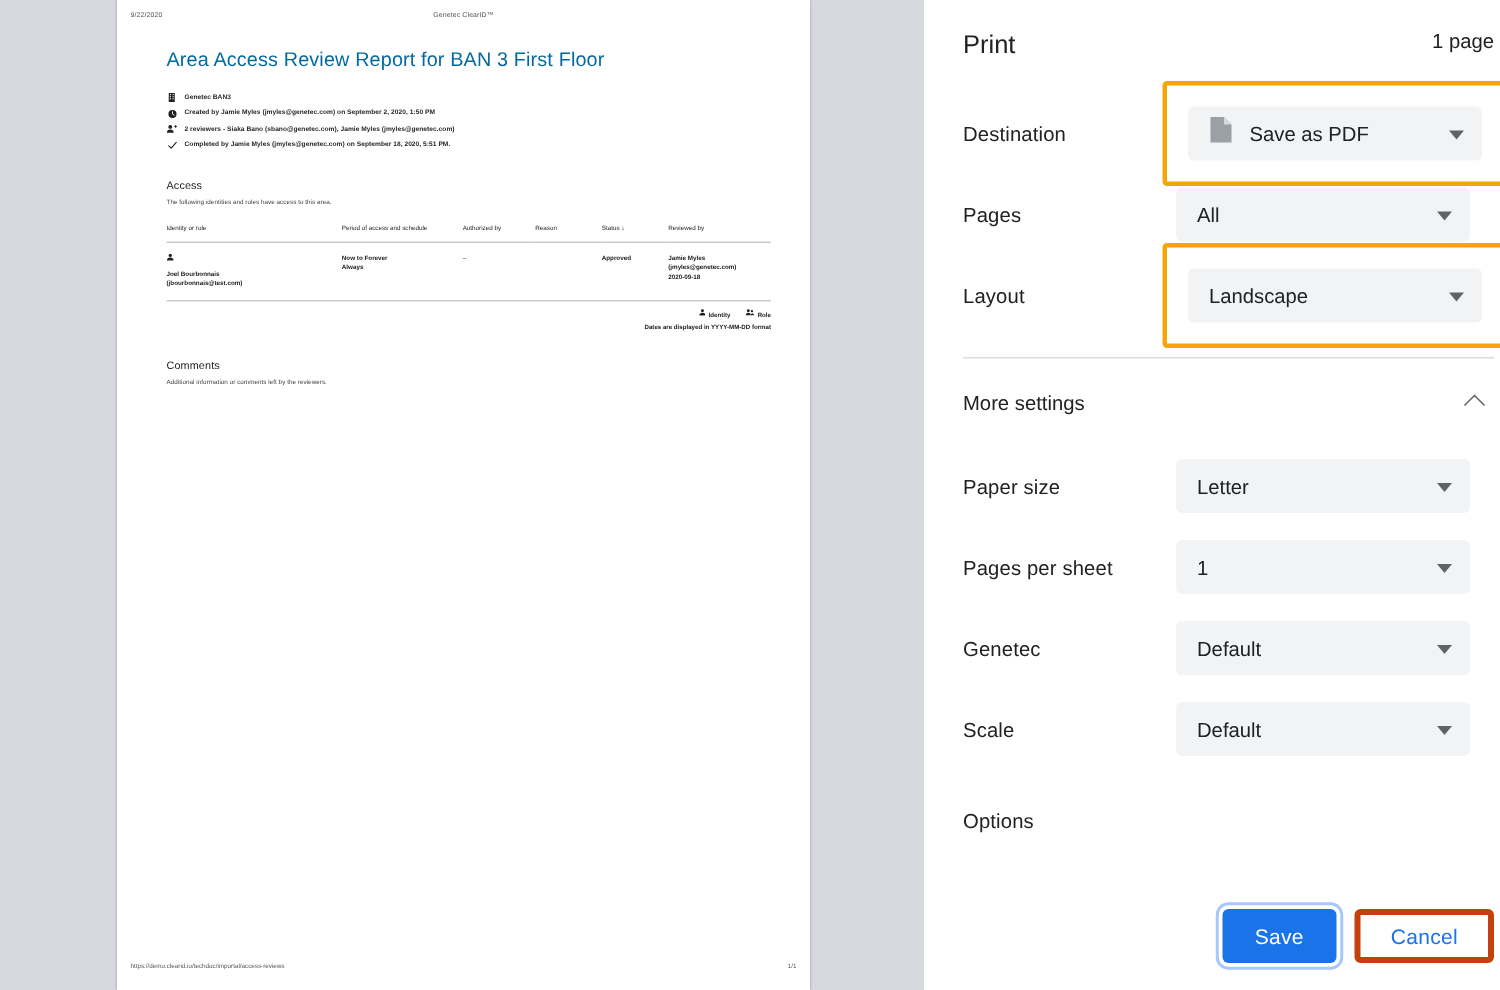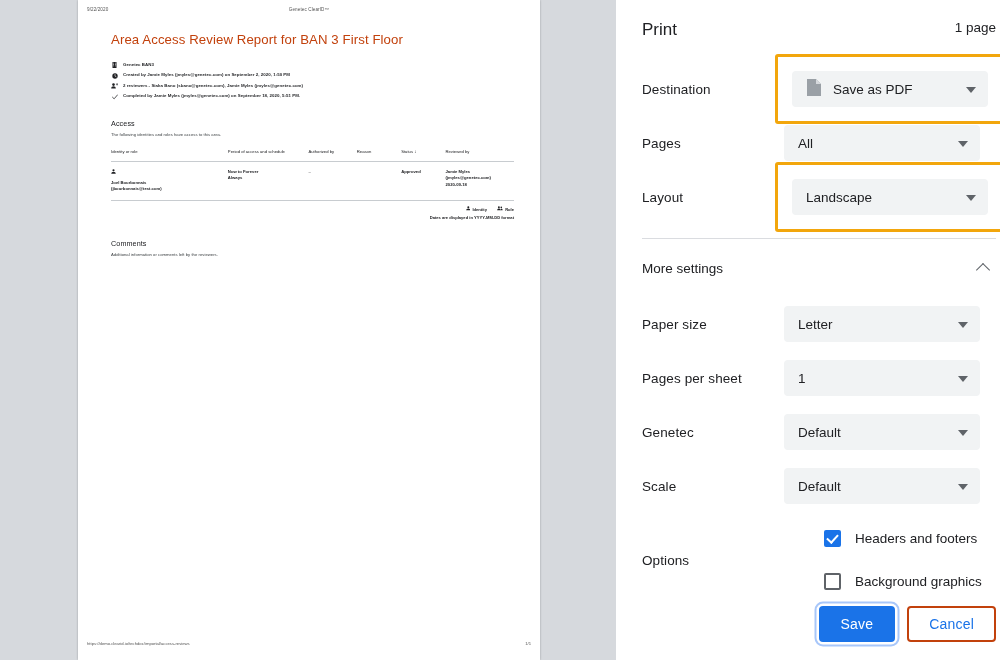--- a/index.html
+++ b/index.html
@@ -35,21 +35,21 @@
     font-size: 4.6px; color: #545454; letter-spacing: .1px;
   }
   .pg-header .hdr-brand {
     position: absolute; left: 0; right: 0; top: 0;
     text-align: center;
     font-size: 4.6px; color: #545454; letter-spacing: .1px;
   }
   .pg-body { position: absolute; left: 33px; right: 26px; top: 32px; }
 
   .doc-title {
-    font-size: 13.2px; color: #c2410c; font-weight: 400;
+    font-size: 13.2px; color: #0369a1; font-weight: 400;
     letter-spacing: .1px; line-height: 1.25;
   }
   .meta-list { margin-top: 14px; }
   .meta-row {
     display: flex; align-items: flex-start; gap: 5px;
     margin-bottom: 4.6px; font-size: 4.4px; color: #1f2023;
     font-weight: 700; letter-spacing: .04px; line-height: 1.1;
   }
   .meta-ico {
     width: 7px; flex: 0 0 7px; text-align: center;
@@ -195,21 +195,21 @@
     height: 36px; border-radius: 4px; font-size: 14px;
     display: inline-flex; align-items: center; justify-content: center;
     cursor: pointer; font-weight: 500; letter-spacing: .2px;
   }
   .btn-save {
     background: #1a73e8; color: #fff; min-width: 72px; padding: 0 22px;
     box-shadow: 0 0 0 2.5px #ffffff, 0 0 0 4.5px #a8c7fa;
   }
   .btn-cancel {
     background: #fff; color: #1a73e8; min-width: 84px; padding: 0 20px;
-    border: 2px solid #c2410c;
+    border: 4px solid #c2410c;
   }
 </style>
 </head>
 <body>
 
 <div class="app">
 
   <div class="preview-pane">
     <div class="paper">
 
@@ -434,30 +434,20 @@
       <div class="ctrl-wrap">
         <div class="select">
           <span class="sel-text">Default</span>
           <span class="caret"></span>
         </div>
       </div>
     </div>
 
     <div class="opt-row" style="margin-top:14px;">
       <div class="row-label">Options</div>
-      <div style="flex:1 1 auto;">
-        <div class="checkline" style="margin-bottom:21px;">
-          <span class="cbox on"></span>
-          <span class="check-label">Headers and footers</span>
-        </div>
-        <div class="checkline">
-          <span class="cbox off"></span>
-          <span class="check-label">Background graphics</span>
-        </div>
-      </div>
     </div>
 
     <div class="actions">
       <div class="btn btn-save">Save</div>
       <div class="btn btn-cancel">Cancel</div>
     </div>
 
   </div>
 </div>
 

